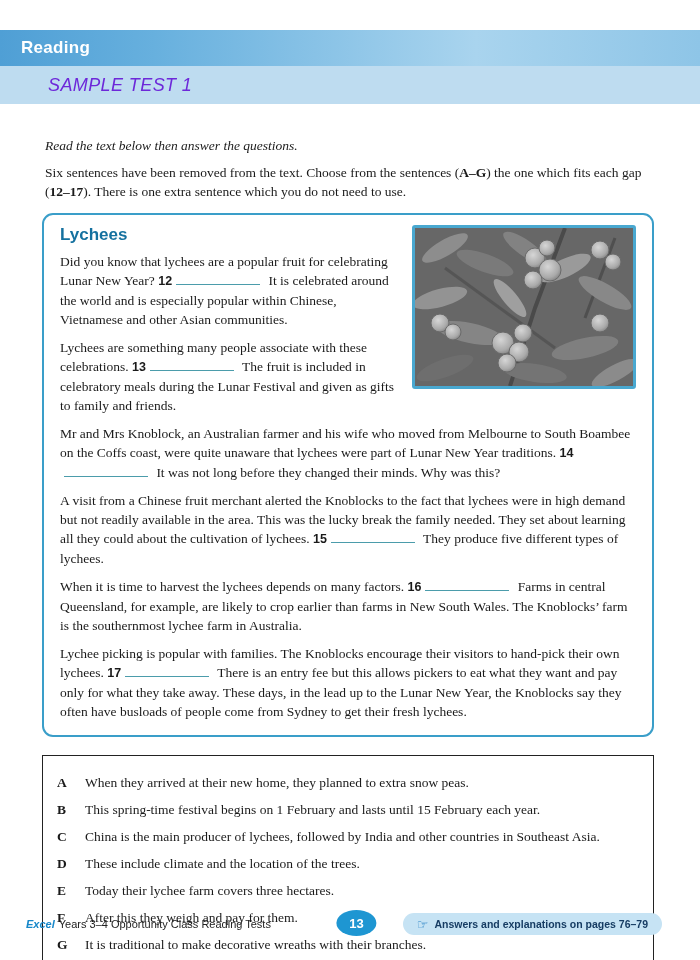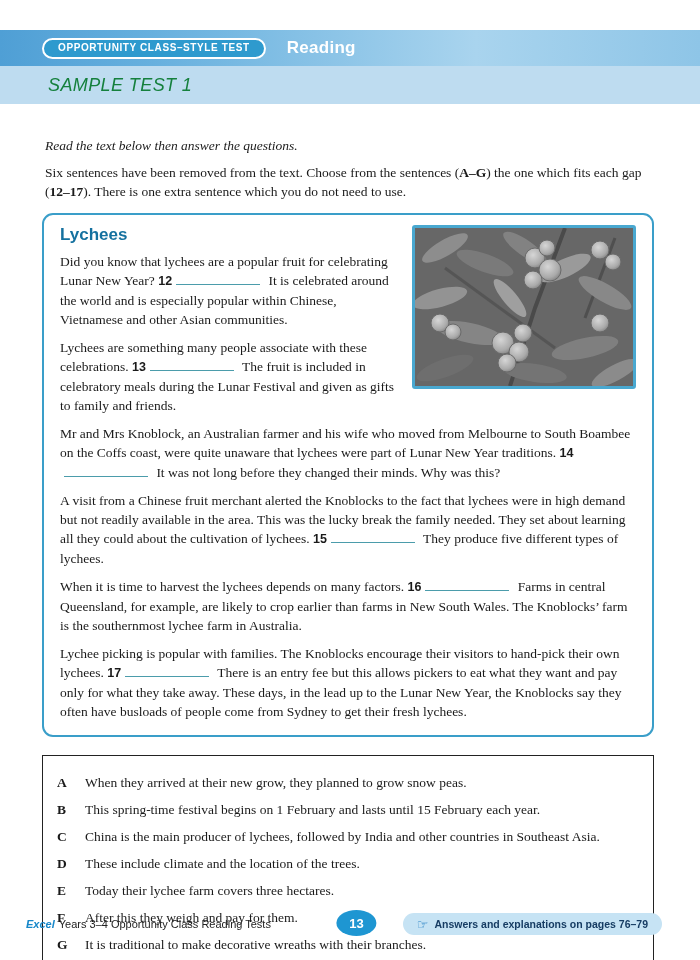--- a/index.html
+++ b/index.html
@@ -9,21 +9,21 @@
   .top-spacer{height:30px;}
   .band1{height:36px;display:flex;align-items:center;
          background:linear-gradient(90deg,#4f9fd5 0%,#67b0de 22%,#a9d4ee 68%,#8ec5e7 100%);}
   .badge{margin-left:42px;background:#2e9ace;border:2px solid #ffffff;border-radius:999px;
          color:#ffffff;font-family:"Liberation Sans",sans-serif;font-weight:bold;
          font-size:10px;letter-spacing:.6px;padding:3px 14px 4px;line-height:1;white-space:nowrap;}
   .section-title{margin-left:21px;color:#ffffff;font-family:"Liberation Sans",sans-serif;
          font-weight:bold;font-size:17px;letter-spacing:.3px;}
   .band2{height:38px;background:#bedcf0;display:flex;align-items:center;}
   .sample-title{margin-left:48px;font-family:"Liberation Sans",sans-serif;font-style:italic;
-         font-size:18px;color:#15803d;letter-spacing:.4px;}
+         font-size:18px;color:#6d28d9;letter-spacing:.4px;}
   
   .content{padding:34px 49px 0 45px;}
   .instr-italic{font-style:italic;font-size:13.5px;margin:0 0 9px 0;}
   .instr{font-size:13.5px;line-height:19px;margin:0 0 12px 0;}
   
   .passage-box{border:2px solid #3a9ec9;border-radius:11px;padding:8px 16px 12px 16px;
                margin-left:-3px;margin-right:-3px;overflow:hidden;}
   .photo-frame{float:right;margin:2px 0 8px 12px;border:3px solid #49a8d0;border-radius:3px;
                width:218px;height:158px;overflow:hidden;background:#7d7d7d;}
   .photo-frame svg{display:block;}
@@ -55,21 +55,20 @@
           color:#163c63;white-space:nowrap;}
 </style>
 </head>
 <body>
 
 <div class="page">
 
   <div class="top-spacer"></div>
 
   <div class="band1">
-    <span class="badge">OPPORTUNITY CLASS–STYLE TEST</span>
     <span class="section-title">Reading</span>
   </div>
 
   <div class="band2">
     <span class="sample-title">SAMPLE TEST 1</span>
   </div>
 
   <div class="content">
     <p class="instr-italic">Read the text below then answer the questions.</p>
     <p class="instr">Six sentences have been removed from the text. Choose from the sentences (<b>A–G</b>) the one which fits each gap (<b>12–17</b>). There is one extra sentence which you do not need to use.</p>
@@ -134,21 +133,21 @@
           <p class="para">Mr and Mrs Knoblock, an Australian farmer and his wife who moved from Melbourne to South Boambee on the Coffs coast, were quite unaware that lychees were part of Lunar New Year traditions. <b class="gapnum">14</b><span class="blank"></span> It was not long before they changed their minds. Why was this?</p>
           <p class="para">A visit from a Chinese fruit merchant alerted the Knoblocks to the fact that lychees were in high demand but not readily available in the area. This was the lucky break the family needed. They set about learning all they could about the cultivation of lychees. <b class="gapnum">15</b><span class="blank"></span> They produce five different types of lychees.</p>
           <p class="para">When it is time to harvest the lychees depends on many factors. <b class="gapnum">16</b><span class="blank"></span> Farms in central Queensland, for example, are likely to crop earlier than farms in New South Wales. The Knoblocks’ farm is the southernmost lychee farm in Australia.</p>
           <p class="para">Lychee picking is popular with families. The Knoblocks encourage their visitors to hand-pick their own lychees. <b class="gapnum">17</b><span class="blank"></span> There is an entry fee but this allows pickers to eat what they want and pay only for what they take away. These days, in the lead up to the Lunar New Year, the Knoblocks say they often have busloads of people come from Sydney to get their fresh lychees.</p>
         </div>
     </div>
 
     <div class="options-box">
         <div class="opt">
           <span class="letter">A</span>
-          <span class="otext">When they arrived at their new grow, they planned to grow snow peas.</span>
+          <span class="otext">When they arrived at their new home, they planned to extra snow peas.</span>
         </div>
         <div class="opt">
           <span class="letter">B</span>
           <span class="otext">This spring-time festival begins on 1 February and lasts until 15 February each year.</span>
         </div>
         <div class="opt">
           <span class="letter">C</span>
           <span class="otext">China is the main producer of lychees, followed by India and other countries in Southeast Asia.</span>
         </div>
         <div class="opt">

